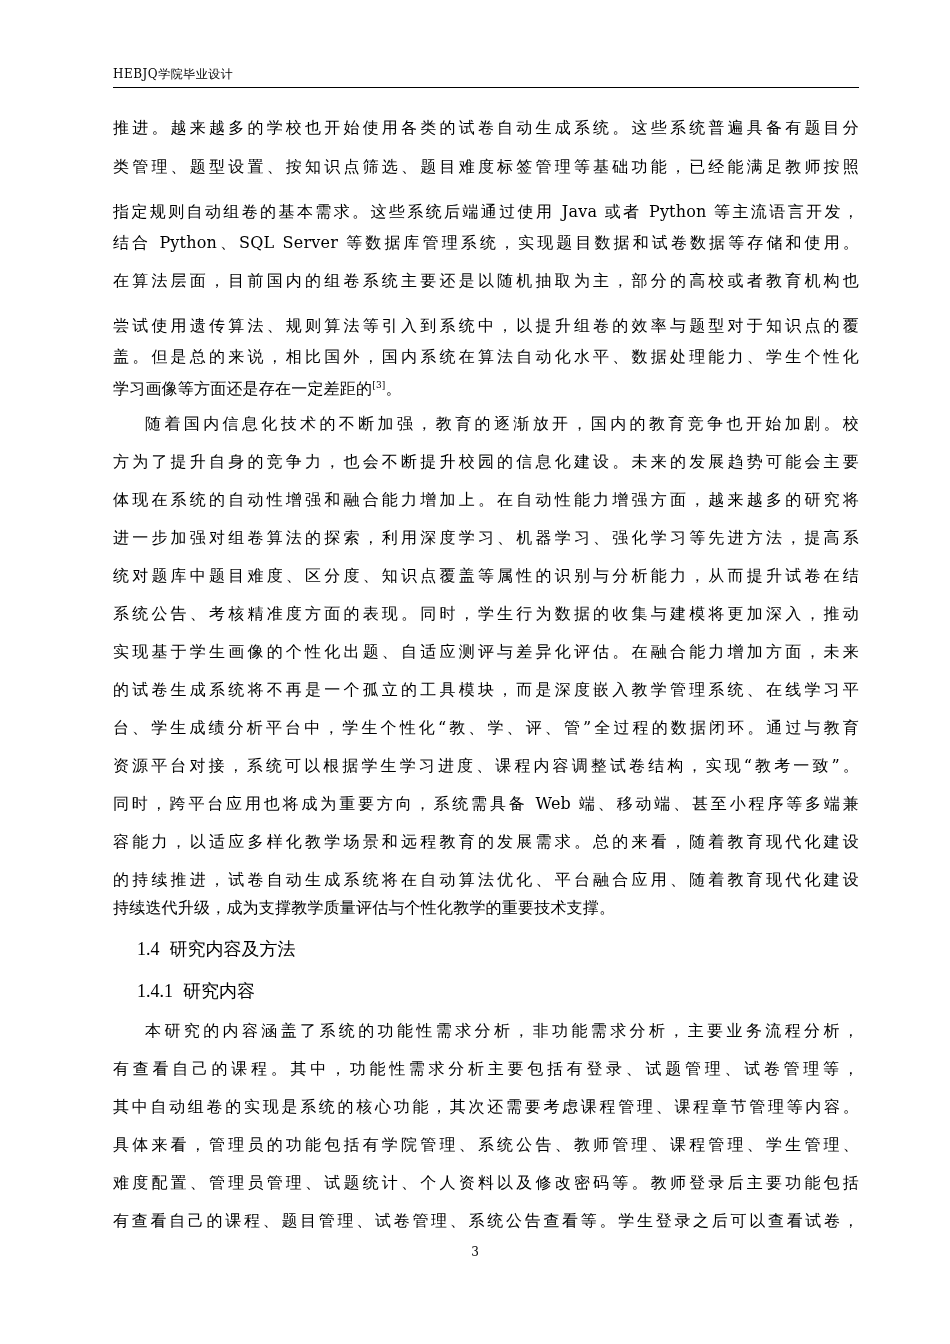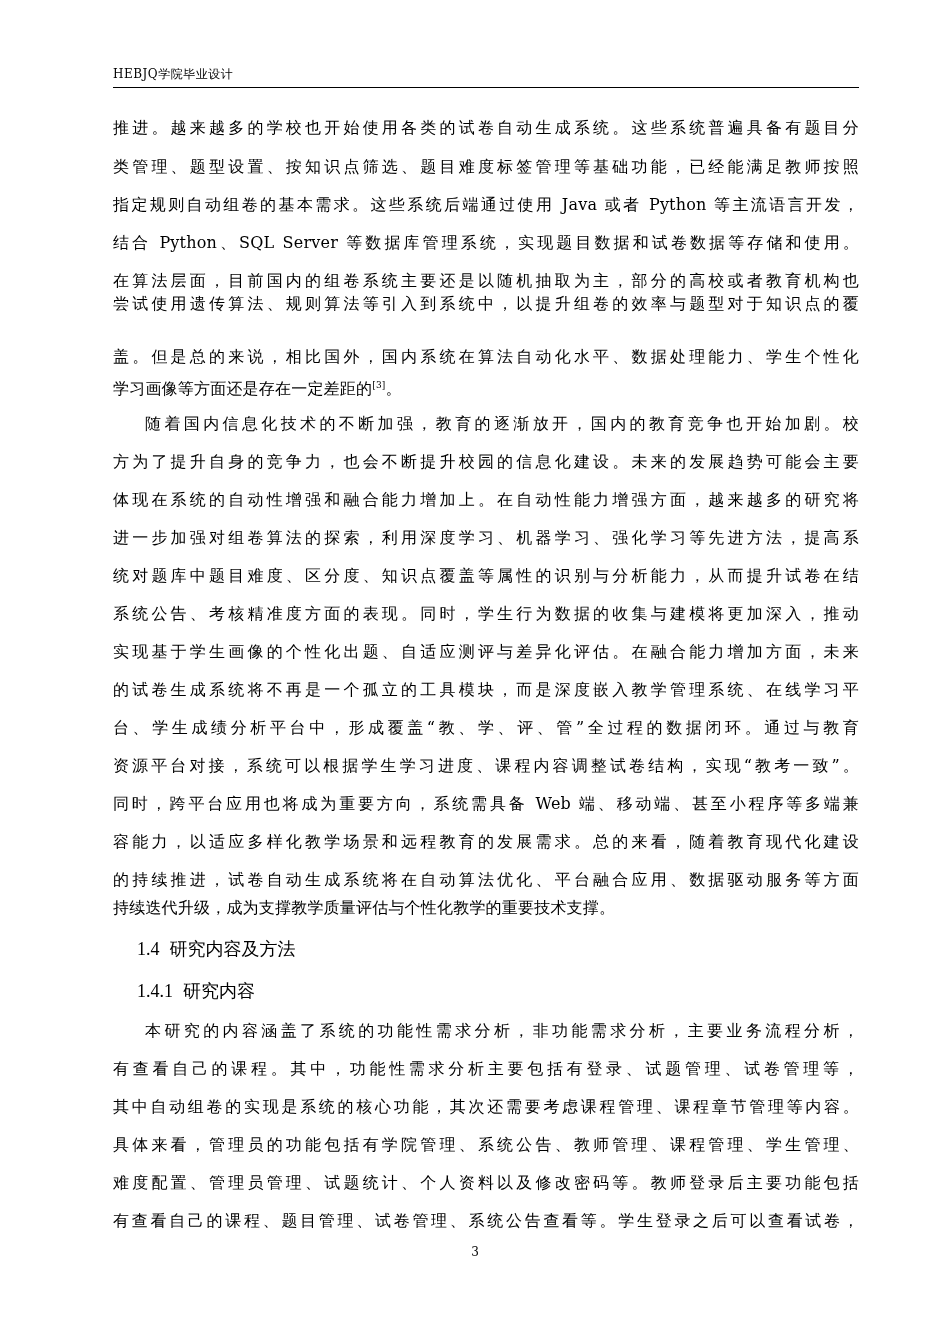--- a/index.html
+++ b/index.html
@@ -19,40 +19,40 @@
   .pagenum { position: absolute; top: 1245px; left: 0; width: 950px; text-align: center; font-size: 12px; }
 </style>
 </head>
 <body>
 
 <div class="header">HEBJQ学院毕业设计</div>
 <div class="rule"></div>
 
 <div class="line" style="top:118px">推进。越来越多的学校也开始使用各类的试卷自动生成系统。这些系统普遍具备有题目分</div>
 <div class="line" style="top:157px">类管理、题型设置、按知识点筛选、题目难度标签管理等基础功能，已经能满足教师按照</div>
-<div class="line" style="top:195px">指定规则自动组卷的基本需求。这些系统后端通过使用 Java 或者 Python 等主流语言开发，</div>
+<div class="line" style="top:202px">指定规则自动组卷的基本需求。这些系统后端通过使用 Java 或者 Python 等主流语言开发，</div>
 <div class="line" style="top:233px">结合 Python、SQL Server 等数据库管理系统，实现题目数据和试卷数据等存储和使用。</div>
 <div class="line" style="top:271px">在算法层面，目前国内的组卷系统主要还是以随机抽取为主，部分的高校或者教育机构也</div>
-<div class="line" style="top:294px">尝试使用遗传算法、规则算法等引入到系统中，以提升组卷的效率与题型对于知识点的覆</div>
+<div class="line" style="top:316px">尝试使用遗传算法、规则算法等引入到系统中，以提升组卷的效率与题型对于知识点的覆</div>
 <div class="line" style="top:347px">盖。但是总的来说，相比国外，国内系统在算法自动化水平、数据处理能力、学生个性化</div>
 <div class="line last" style="top:375px"><span>学习画像等方面还是存在一定差距的</span><sup>[3]</sup><span>。</span></div>
 
 <div class="line indent" style="top:414px">随着国内信息化技术的不断加强，教育的逐渐放开，国内的教育竞争也开始加剧。校</div>
 <div class="line" style="top:452px">方为了提升自身的竞争力，也会不断提升校园的信息化建设。未来的发展趋势可能会主要</div>
 <div class="line" style="top:490px">体现在系统的自动性增强和融合能力增加上。在自动性能力增强方面，越来越多的研究将</div>
 <div class="line" style="top:528px">进一步加强对组卷算法的探索，利用深度学习、机器学习、强化学习等先进方法，提高系</div>
 <div class="line" style="top:566px">统对题库中题目难度、区分度、知识点覆盖等属性的识别与分析能力，从而提升试卷在结</div>
 <div class="line" style="top:604px">系统公告、考核精准度方面的表现。同时，学生行为数据的收集与建模将更加深入，推动</div>
 <div class="line" style="top:642px">实现基于学生画像的个性化出题、自适应测评与差异化评估。在融合能力增加方面，未来</div>
 <div class="line" style="top:680px">的试卷生成系统将不再是一个孤立的工具模块，而是深度嵌入教学管理系统、在线学习平</div>
-<div class="line" style="top:718px">台、学生成绩分析平台中，形成覆盖“教、学、评、管”全过程的数据闭环。通过与教育</div>
+<div class="line" style="top:718px">台、学生成绩分析平台中，学生个性化“教、学、评、管”全过程的数据闭环。通过与教育</div>
 <div class="line" style="top:756px">资源平台对接，系统可以根据学生学习进度、课程内容调整试卷结构，实现“教考一致”。</div>
 <div class="line" style="top:794px">同时，跨平台应用也将成为重要方向，系统需具备 Web 端、移动端、甚至小程序等多端兼</div>
 <div class="line" style="top:832px">容能力，以适应多样化教学场景和远程教育的发展需求。总的来看，随着教育现代化建设</div>
-<div class="line" style="top:870px">的持续推进，试卷自动生成系统将在自动算法优化、平台融合应用、数据驱动服务等方面</div>
+<div class="line" style="top:870px">的持续推进，试卷自动生成系统将在自动算法优化、平台融合应用、随着教育现代化建设</div>
 <div class="line last" style="top:898px">持续迭代升级，成为支撑教学质量评估与个性化教学的重要技术支撑。</div>
 
 <div class="h2" style="top:938px"><span class="num">1.4</span><span>研究内容及方法</span></div>
 <div class="h2" style="top:980px"><span class="num">1.4.1</span><span>研究内容</span></div>
 
 <div class="line indent" style="top:1021px">本研究的内容涵盖了系统的功能性需求分析，非功能需求分析，主要业务流程分析，</div>
 <div class="line" style="top:1059px">有查看自己的课程。其中，功能性需求分析主要包括有登录、试题管理、试卷管理等，</div>
 <div class="line" style="top:1097px">其中自动组卷的实现是系统的核心功能，其次还需要考虑课程管理、课程章节管理等内容。</div>
 <div class="line" style="top:1135px">具体来看，管理员的功能包括有学院管理、系统公告、教师管理、课程管理、学生管理、</div>
 <div class="line" style="top:1173px">难度配置、管理员管理、试题统计、个人资料以及修改密码等。教师登录后主要功能包括</div>

